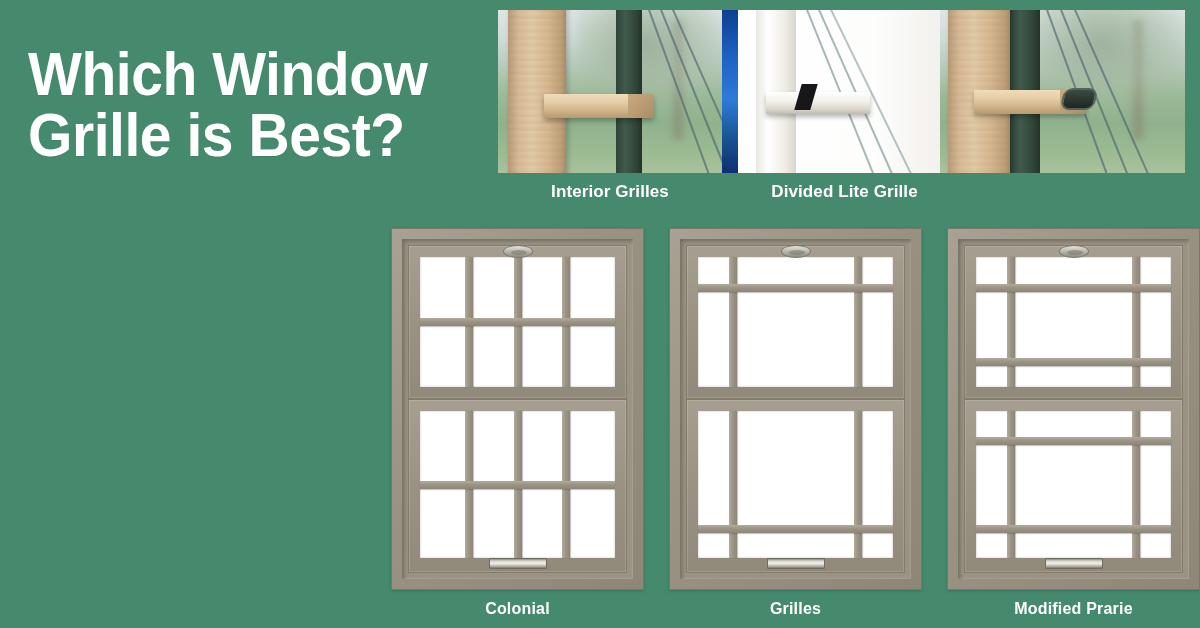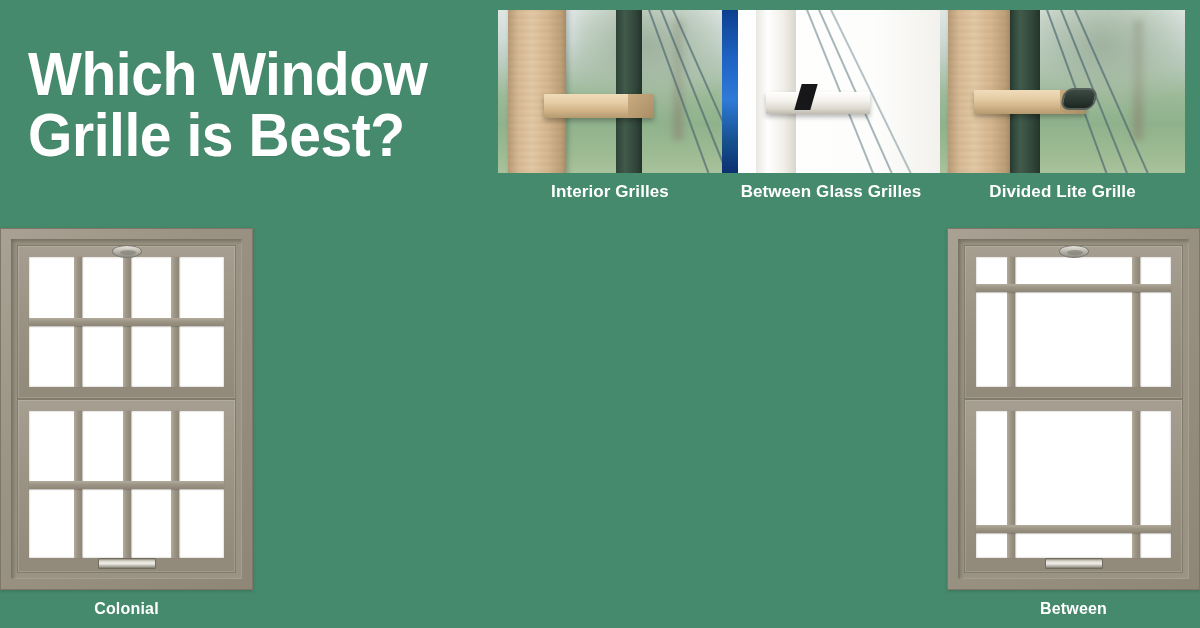--- a/index.html
+++ b/index.html
@@ -174,21 +174,21 @@
   .photo-captions .cap-item.c3 { width: 245px; }
 
   
   .windows-row {
     position: absolute;
     left: 0;
     top: 228px;
     width: 1200px;
     height: 396px;
     display: flex;
-    justify-content: space-between;
+    justify-content: flex-end;
     gap: 25px;
   }
 
   .window-card {
     width: 253px;
     display: flex;
     flex-direction: column;
     align-items: center;
   }
 
@@ -351,21 +351,20 @@
     <div class="jamb" style="left:8px; width:62px;"></div>
     <div class="grillebar" style="left:34px; top:80px; width:112px; height:24px;">
         <span class="cap"></span>
       </div>
     <div style="position:absolute; left:122px; top:78px; width:34px; height:22px; background:linear-gradient(to bottom,#3b4a42,#1d2722); border-radius:9px; border:2px solid #55615a; transform:skewX(-12deg);"></div>
   </div>
 </div>
 
 <div class="photo-captions">
   <div class="cap-item c1">Interior Grilles</div>
-  <div class="cap-item c2">Between Glass Grilles</div>
   <div class="cap-item c3">Divided Lite Grille</div>
 </div>
 
 <div class="windows-row">
 
   <div class="window-card">
     <div class="window-unit">
       <div class="window-inner">
         <div class="sash-stack">
           <div class="sash top">
@@ -409,17 +408,44 @@
                 <div class="bar v" style="left: calc(18% - 4px);"></div>
                 <div class="bar v" style="left: calc(82% - 4px);"></div>
                 <div class="bar h" style="top: calc(80% - 4px);"></div>
               </div>
             </div>
           <div class="sash-lock"></div>
           <div class="lift-handle"></div>
         </div>
       </div>
     </div>
-    <div class="window-caption">Between</div>
-  </div>
-
+    <div class="window-caption">Grilles</div>
+  </div>
+
+  <div class="window-card">
+    <div class="window-unit">
+      <div class="window-inner">
+        <div class="sash-stack">
+          <div class="sash top">
+              <div class="glass">
+                <div class="bar v" style="left: calc(18% - 4px);"></div>
+                <div class="bar v" style="left: calc(82% - 4px);"></div>
+                <div class="bar h" style="top: calc(24% - 4px);"></div>
+                <div class="bar h" style="top: calc(81% - 4px);"></div>
+              </div>
+            </div>
+          <div class="sash bottom">
+              <div class="glass">
+                <div class="bar v" style="left: calc(18% - 4px);"></div>
+                <div class="bar v" style="left: calc(82% - 4px);"></div>
+                <div class="bar h" style="top: calc(20% - 4px);"></div>
+                <div class="bar h" style="top: calc(80% - 4px);"></div>
+              </div>
+            </div>
+          <div class="sash-lock"></div>
+          <div class="lift-handle"></div>
+        </div>
+      </div>
+    </div>
+    <div class="window-caption">Modified Prarie</div>
+  </div>
 
 </div>
 
 </body></html>

